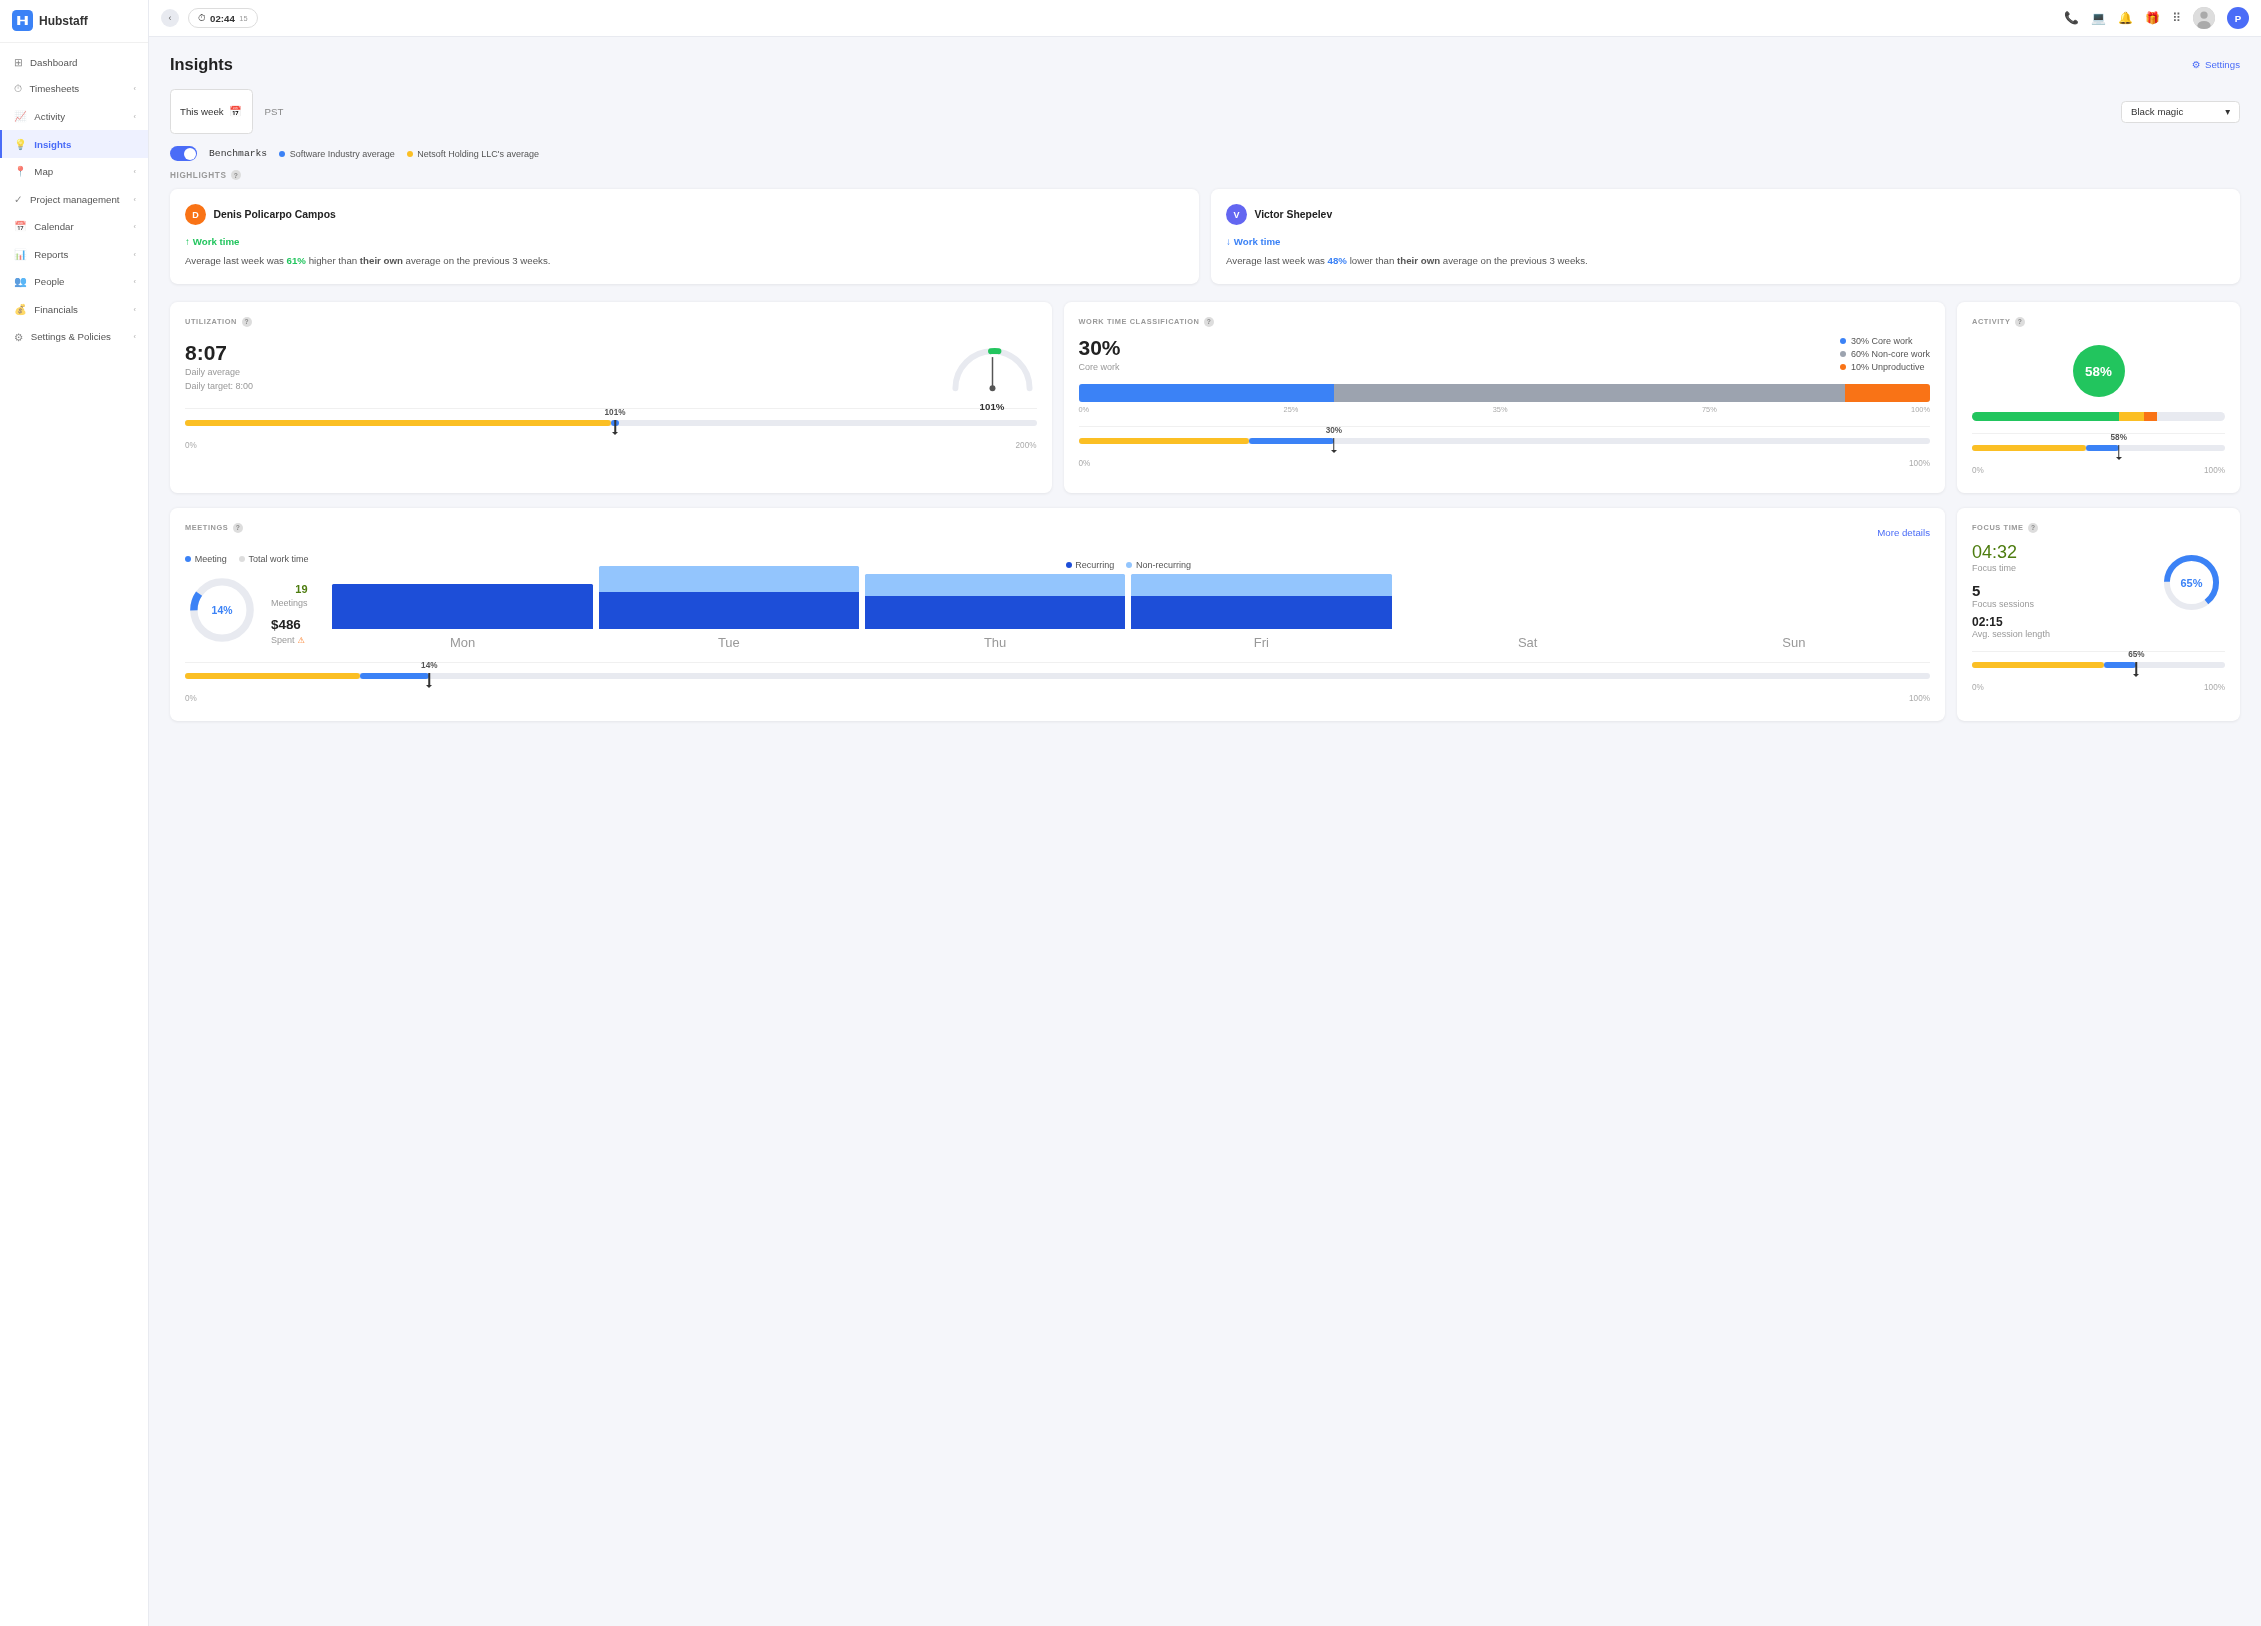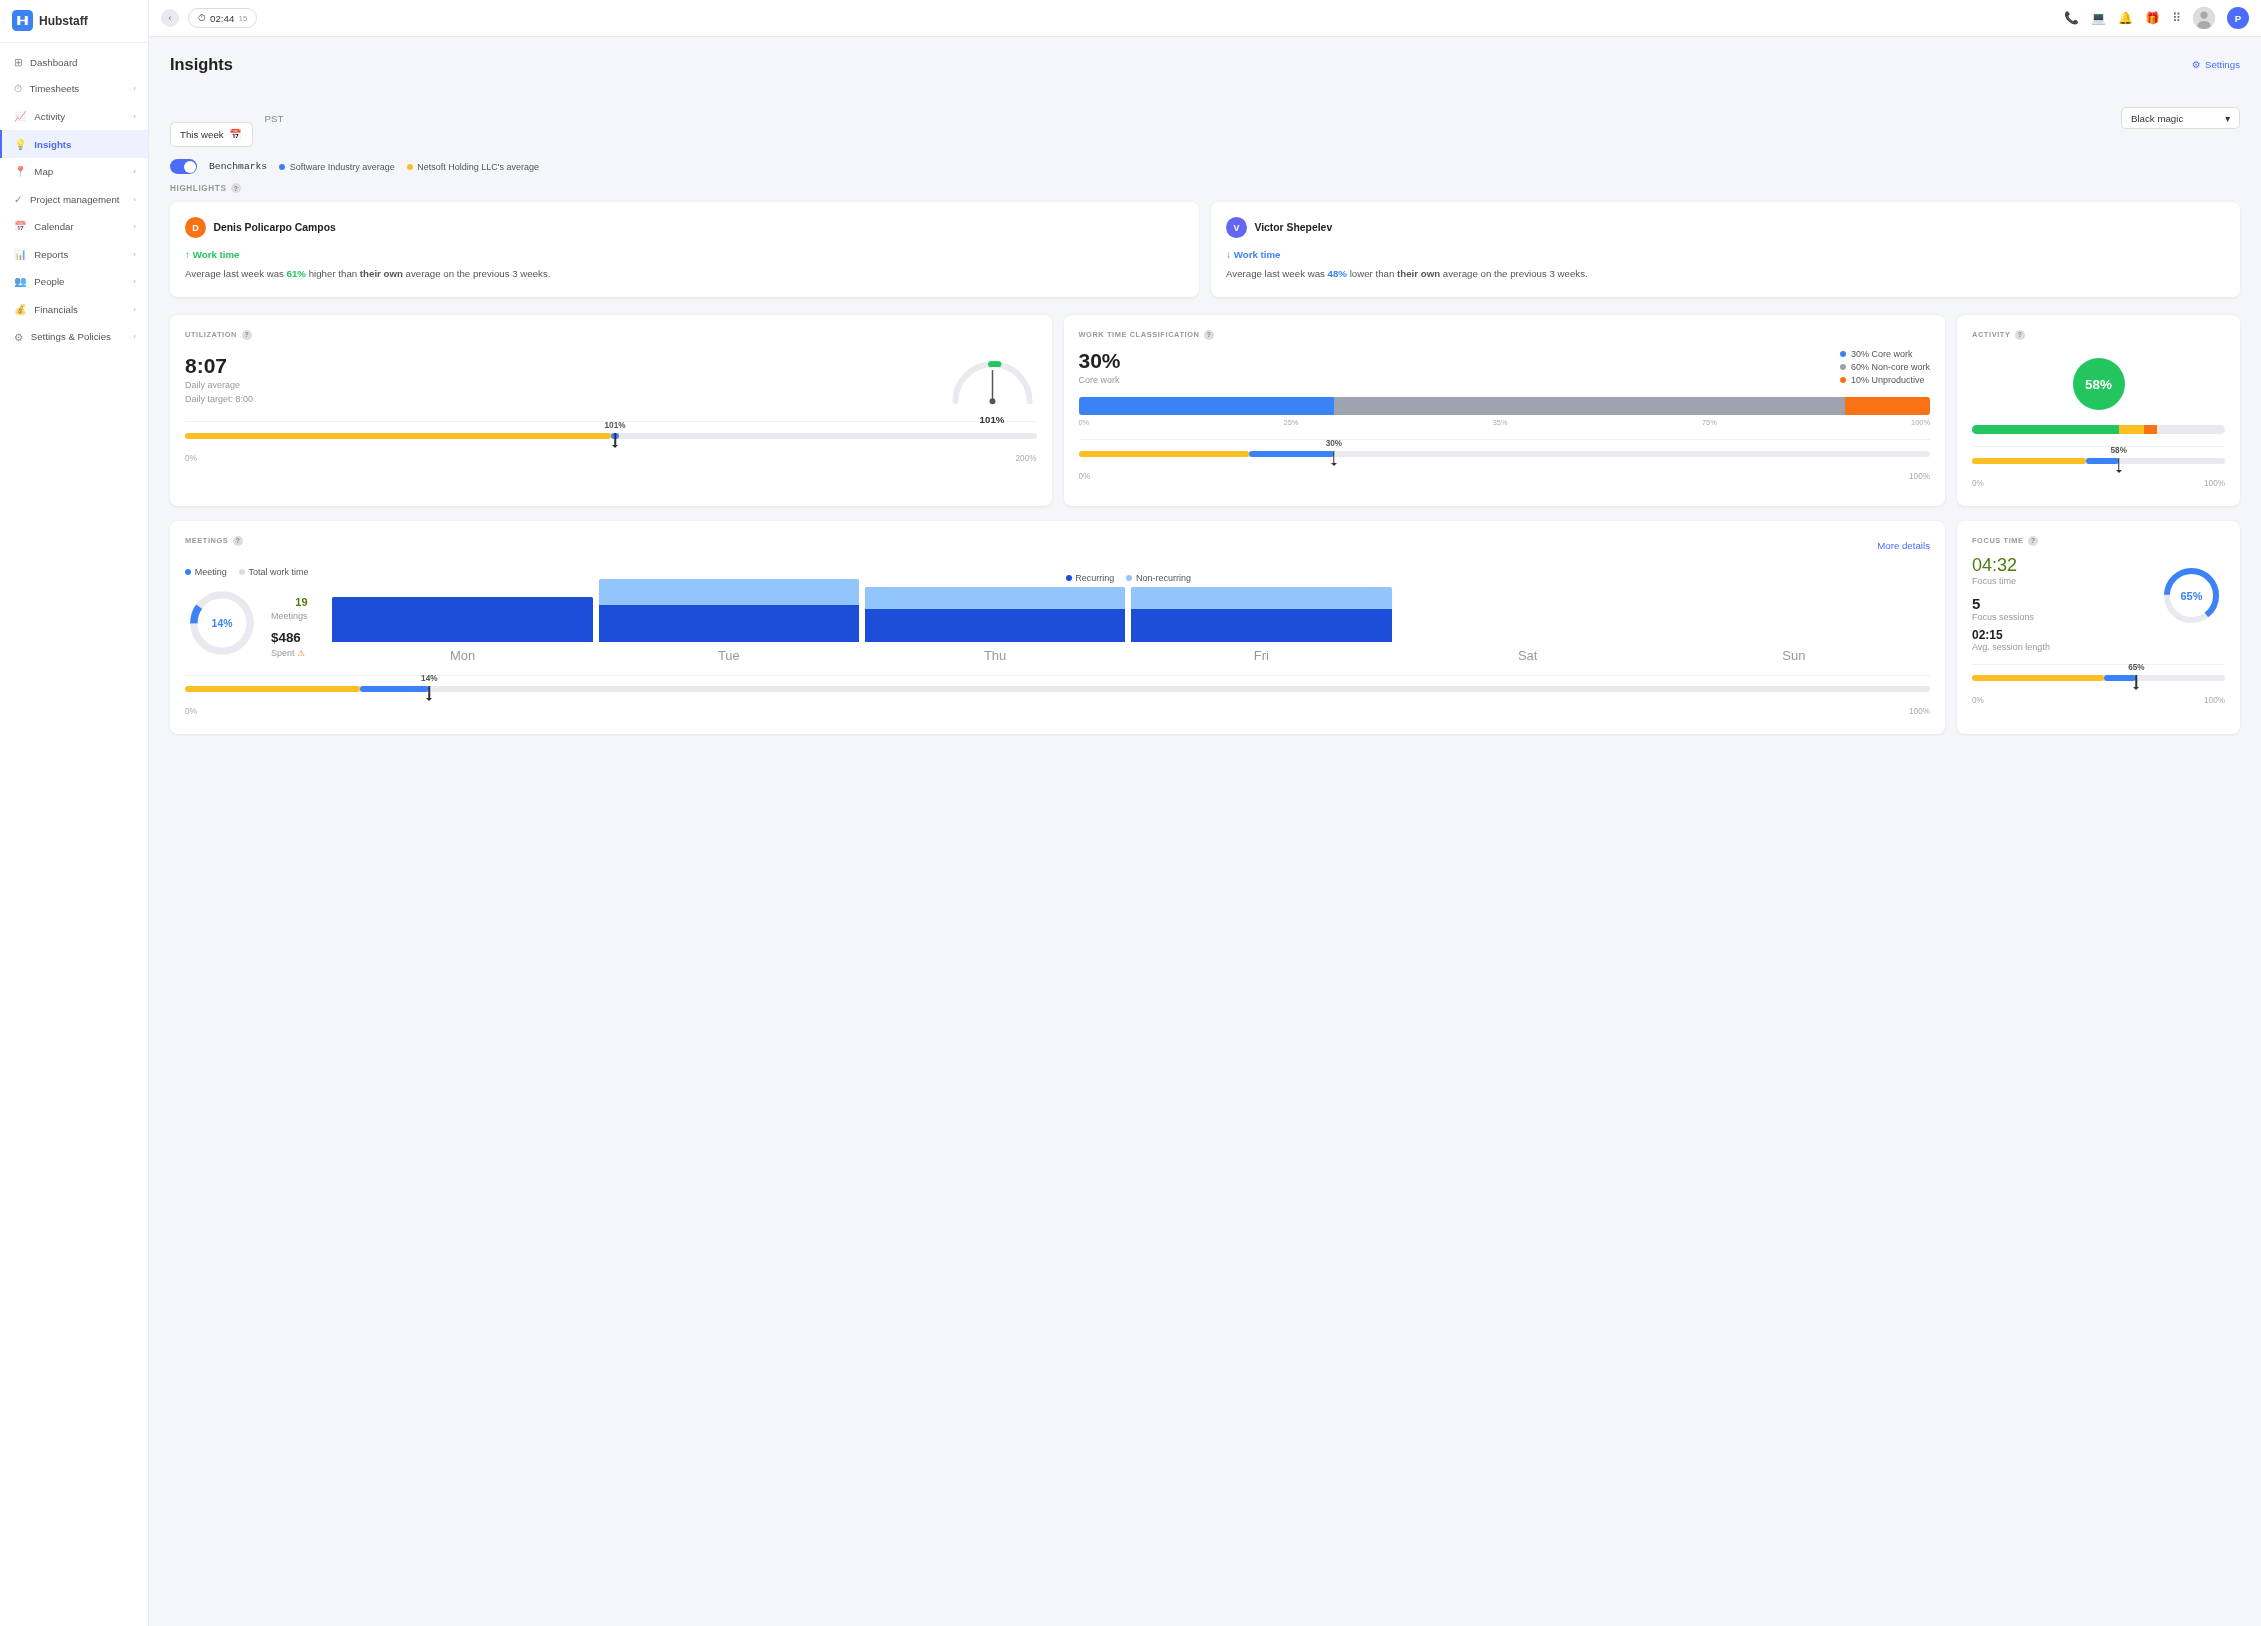--- a/index.html
+++ b/index.html
@@ -18,36 +18,36 @@
     .nav-item { display: flex; align-items: center; justify-content: space-between; padding: 7.4px 12px; cursor: pointer; color: #555; font-size: 9.7px; border-left: 2.2px solid transparent; }
     .nav-item.active { background: #eef1ff; color: #4a6cf7; border-left: 2.2px solid #4a6cf7; font-weight: 600; }
     .nav-item-left { display: flex; align-items: center; gap: 7.4px; }
     .nav-icon { font-size: 10.4px; opacity: 0.7; }
     .nav-chevron { font-size: 7.4px; opacity: 0.5; }
     
     
     .topbar { height: 37px; background: #fff; border-bottom: 0.7px solid #e8eaf0; display: flex; align-items: center; padding: 0 12px; gap: 9px; position: sticky; top: 0; z-index: 10; }
     .back-btn { width: 18px; height: 18px; border-radius: 50%; background: #e8eaf0; display: flex; align-items: center; justify-content: center; cursor: pointer; font-size: 9px; color: #666; }
     .timer { display: flex; align-items: center; gap: 4.5px; border: 1.1px solid #ddd; border-radius: 15px; padding: 3px 9px; font-size: 9.7px; color: #333; cursor: pointer; }
-    .timer-time { font-weight: 400; }
+    .timer-time { font-weight: 700; }
     .timer-sec { font-size: 7.4px; color: #999; }
     .topbar-right { margin-left: auto; display: flex; align-items: center; gap: 12px; }
     .topbar-icon { font-size: 12px; color: #666; cursor: pointer; }
     .avatar { width: 22px; height: 22px; border-radius: 50%; background: #ccc; overflow: hidden; display: flex; align-items: center; justify-content: center; font-size: 9px; color: #fff; }
     .avatar-p { width: 22px; height: 22px; border-radius: 50%; background: #4a6cf7; display: flex; align-items: center; justify-content: center; font-size: 9.7px; color: #fff; font-weight: 700; }
     
     
     .content { padding: 18px 21px; }
     .page-header { display: flex; align-items: center; justify-content: space-between; margin-bottom: 15px; }
     .page-title { font-size: 16.4px; font-weight: 600; color: #222; }
     .settings-link { display: flex; align-items: center; gap: 4.5px; color: #4a6cf7; font-size: 9.7px; cursor: pointer; }
     
     
     .controls-row { display: flex; align-items: center; gap: 9px; margin-bottom: 12px; }
-    .date-picker { display: flex; align-items: center; gap: 6px; border: 1.1px solid #ddd; border-radius: 4.5px; padding: 5px 9px; background: #fff; font-size: 9.7px; cursor: pointer; margin-top: 33px; }
+    .date-picker { display: flex; align-items: center; gap: 6px; border: 1.1px solid #ddd; border-radius: 4.5px; padding: 15px 9px; background: #fff; font-size: 9.7px; cursor: pointer; }
     .date-picker-icon { color: #4a6cf7; font-size: 10.4px; }
     .timezone { color: #888; font-size: 9.7px; margin-left: 3px; }
     .org-selector { margin-left: auto; border: 1.1px solid #ddd; border-radius: 4.5px; padding: 4.5px 9px; background: #fff; font-size: 9.7px; display: flex; align-items: center; gap: 6px; cursor: pointer; min-width: 119px; justify-content: space-between; }
     
     
     .benchmarks-row { display: flex; align-items: center; gap: 12px; margin-bottom: 9px; }
     .toggle { width: 27px; height: 15px; background: #4a6cf7; border-radius: 7.4px; position: relative; cursor: pointer; flex-shrink: 0; }
     .toggle-dot { width: 12px; height: 12px; background: #fff; border-radius: 50%; position: absolute; top: 1.5px; right: 1.5px; }
     .benchmarks-label { font-size: 9.7px; color: #333; font-weight: 500; font-family: Liberation Mono, monospace; }
     .benchmark-legend { display: flex; align-items: center; gap: 4.5px; font-size: 9px; color: #555; }

